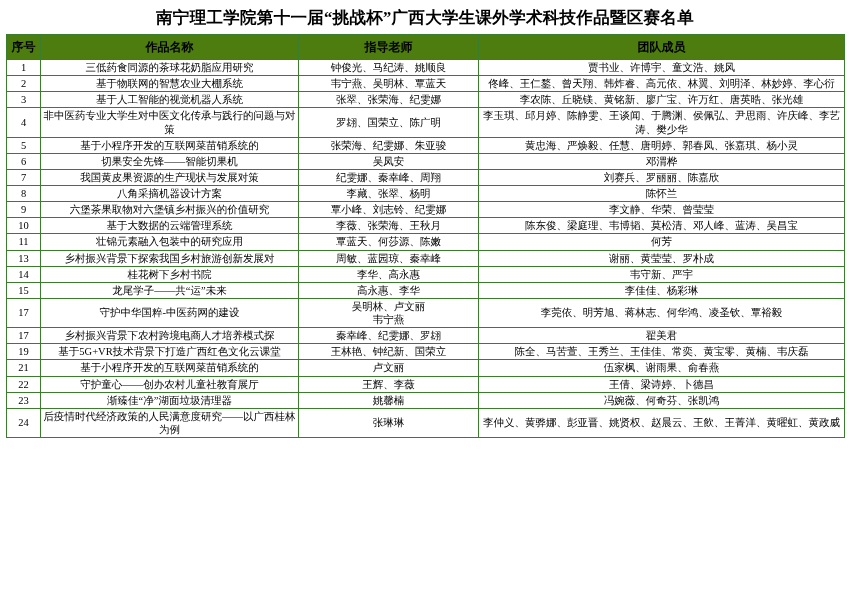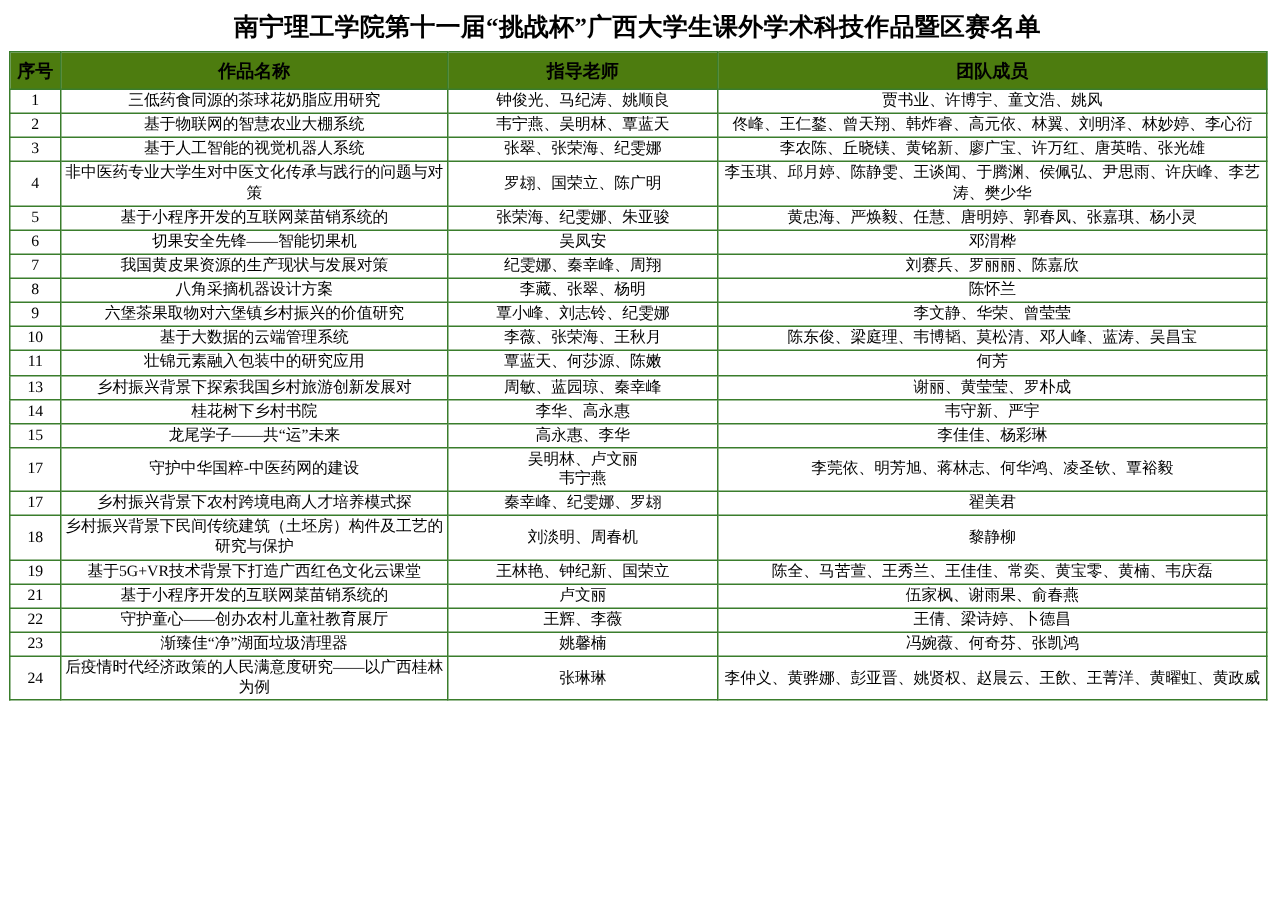--- a/index.html
+++ b/index.html
@@ -172,26 +172,20 @@
           <td class="teacher-cell">吴明林、卢文丽<br>韦宁燕</td>
           <td class="members-cell">李莞依、明芳旭、蒋林志、何华鸿、凌圣钦、覃裕毅</td>
         </tr>
         <tr>
           <td class="no-cell">17</td>
           <td class="work-cell">乡村振兴背景下农村跨境电商人才培养模式探</td>
           <td class="teacher-cell">秦幸峰、纪雯娜、罗翃</td>
           <td class="members-cell">翟美君</td>
         </tr>
         <tr>
-          <td class="no-cell">18</td>
-          <td class="work-cell">乡村振兴背景下民间传统建筑（土坯房）构件及工艺的研究与保护</td>
-          <td class="teacher-cell">刘淡明、周春机</td>
-          <td class="members-cell">黎静柳</td>
-        </tr>
-        <tr>
           <td class="no-cell">19</td>
           <td class="work-cell">基于5G+VR技术背景下打造广西红色文化云课堂</td>
           <td class="teacher-cell">王林艳、钟纪新、国荣立</td>
           <td class="members-cell">陈全、马苦萱、王秀兰、王佳佳、常奕、黄宝零、黄楠、韦庆磊</td>
         </tr>
         <tr>
           <td class="no-cell">21</td>
           <td class="work-cell">基于小程序开发的互联网菜苗销系统的</td>
           <td class="teacher-cell">卢文丽</td>
           <td class="members-cell">伍家枫、谢雨果、俞春燕</td>

